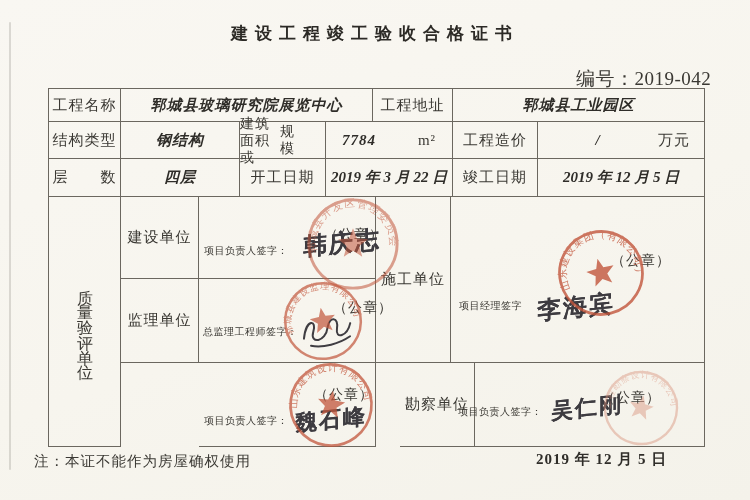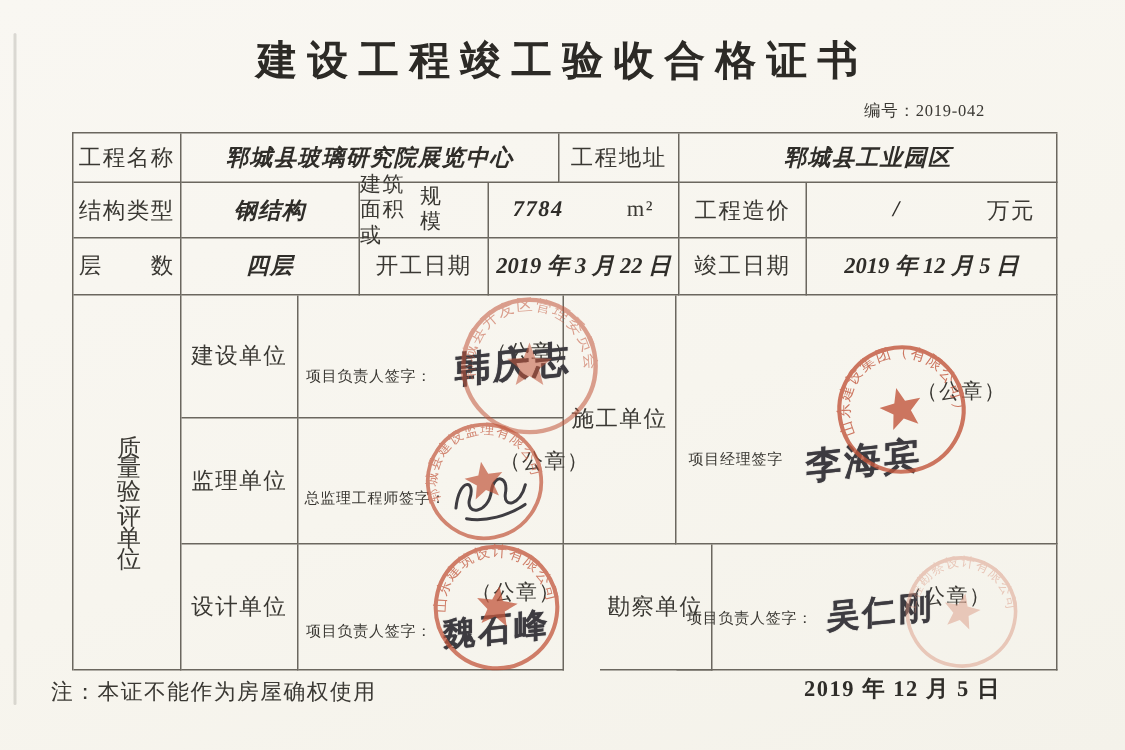--- a/index.html
+++ b/index.html
@@ -5,22 +5,22 @@
   html,body{margin:0;padding:0;}
   #sheet{
     position:relative;width:750px;height:500px;overflow:hidden;
     background:linear-gradient(160deg,#f9f7f2 0%,#f7f5ee 55%,#f4f2ea 100%);
     font-family:"Liberation Serif","DejaVu Serif",serif;
     color:#35332f;
   }
   .scan-edge{position:absolute;left:9px;top:22px;width:2px;height:448px;
     background:rgba(140,136,128,.28);border-radius:2px;}
   .title{position:absolute;left:0;top:22px;width:750px;text-align:center;
-    font-size:27px;font-weight:700;letter-spacing:7px;color:#2c2a26;}
-  .doc-no{position:absolute;left:576px;top:66px;font-size:11px;color:#3a3833;letter-spacing:.5px;}
+    font-size:17px;font-weight:700;letter-spacing:7px;color:#2c2a26;}
+  .doc-no{position:absolute;left:576px;top:66px;font-size:19px;color:#3a3833;letter-spacing:.5px;}
   .tbl{position:absolute;left:48px;top:88px;width:656px;height:358px;
     border-top:1px solid #6b675f;border-left:1px solid #6b675f;}
   .cell{position:absolute;box-sizing:border-box;
     border-right:1px solid #6b675f;border-bottom:1px solid #6b675f;
     display:flex;align-items:center;justify-content:center;
     font-size:15px;letter-spacing:1px;}
   .lbl{color:#3a3833;}
   .val{font-weight:700;color:#2f2d29;font-style:italic;}
   .two-line{flex-direction:row;line-height:17px;justify-content:center;}
   .side-label{writing-mode:vertical-rl;text-orientation:upright;letter-spacing:15px;
@@ -77,21 +77,20 @@
     <div class="cell val" style="left:277px;top:70px;width:127px;height:38px;letter-spacing:0;">2019 年 3 月 22 日</div>
     <div class="cell lbl" style="left:404px;top:70px;width:85px;height:38px;">竣工日期</div>
     <div class="cell val" style="left:489px;top:70px;width:167px;height:38px;letter-spacing:0;">2019 年 12 月 5 日</div>
 
     <div class="cell" style="left:0;top:108px;width:72px;height:250px;">
       <span class="side-label">质量验评单位</span>
     </div>
 
     <div class="cell lbl" style="left:72px;top:108px;width:78px;height:82px;">建设单位</div>
     <div class="cell lbl" style="left:72px;top:190px;width:78px;height:84px;">监理单位</div>
-    <div class="cell lbl" style="left:72px;top:274px;width:78px;height:84px;">设计单位</div>
 
     <div class="cell sig-cell" style="left:150px;top:108px;width:177px;height:82px;">
       <span class="stamp-label" style="left:125px;top:29px;">（公章）</span>
       <span class="sign-label" style="left:5px;top:47px;">项目负责人签字：</span>
       <span class="signature" style="left:104px;top:30px;">韩庆志</span>
     </div>
     <div class="cell sig-cell" style="left:150px;top:190px;width:177px;height:84px;">
       <span class="stamp-label" style="left:134px;top:20px;">（公章）</span>
       <span class="sign-label" style="left:4px;top:46px;">总监理工程师签字：</span>
       <svg class="scribble" style="left:100px;top:30px;transform:rotate(-8deg);" width="62" height="42" viewBox="0 0 62 42">

